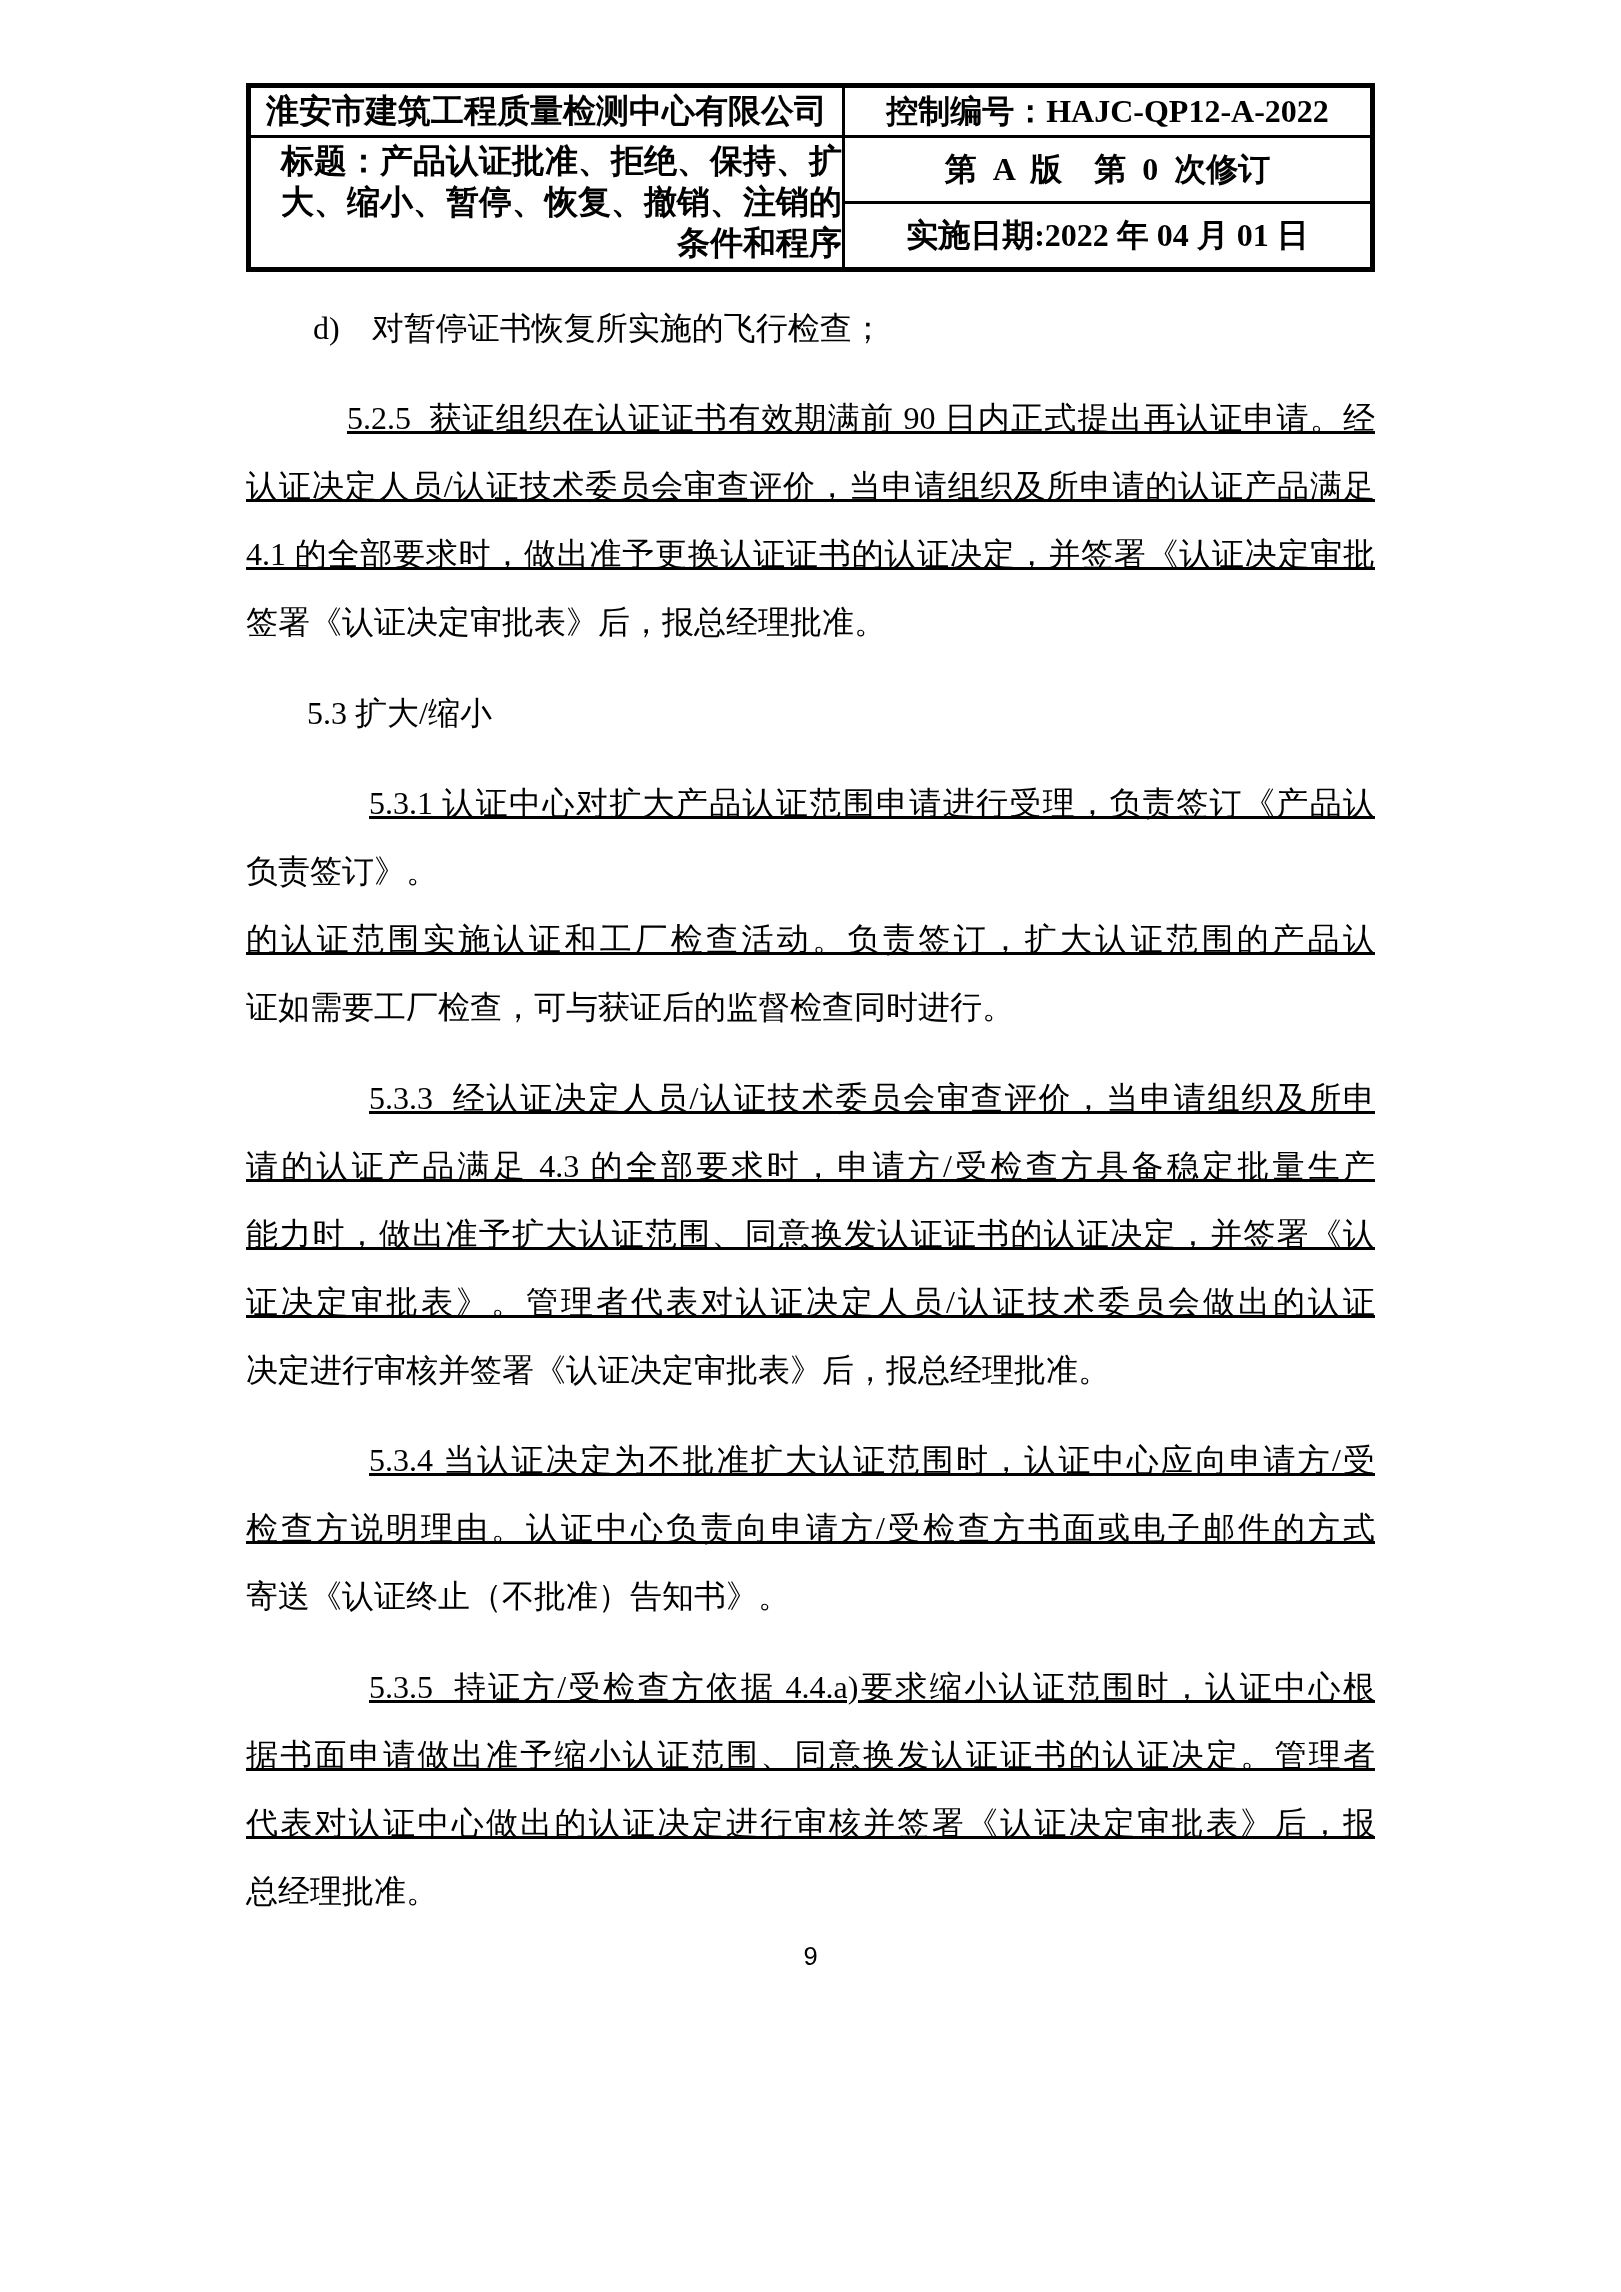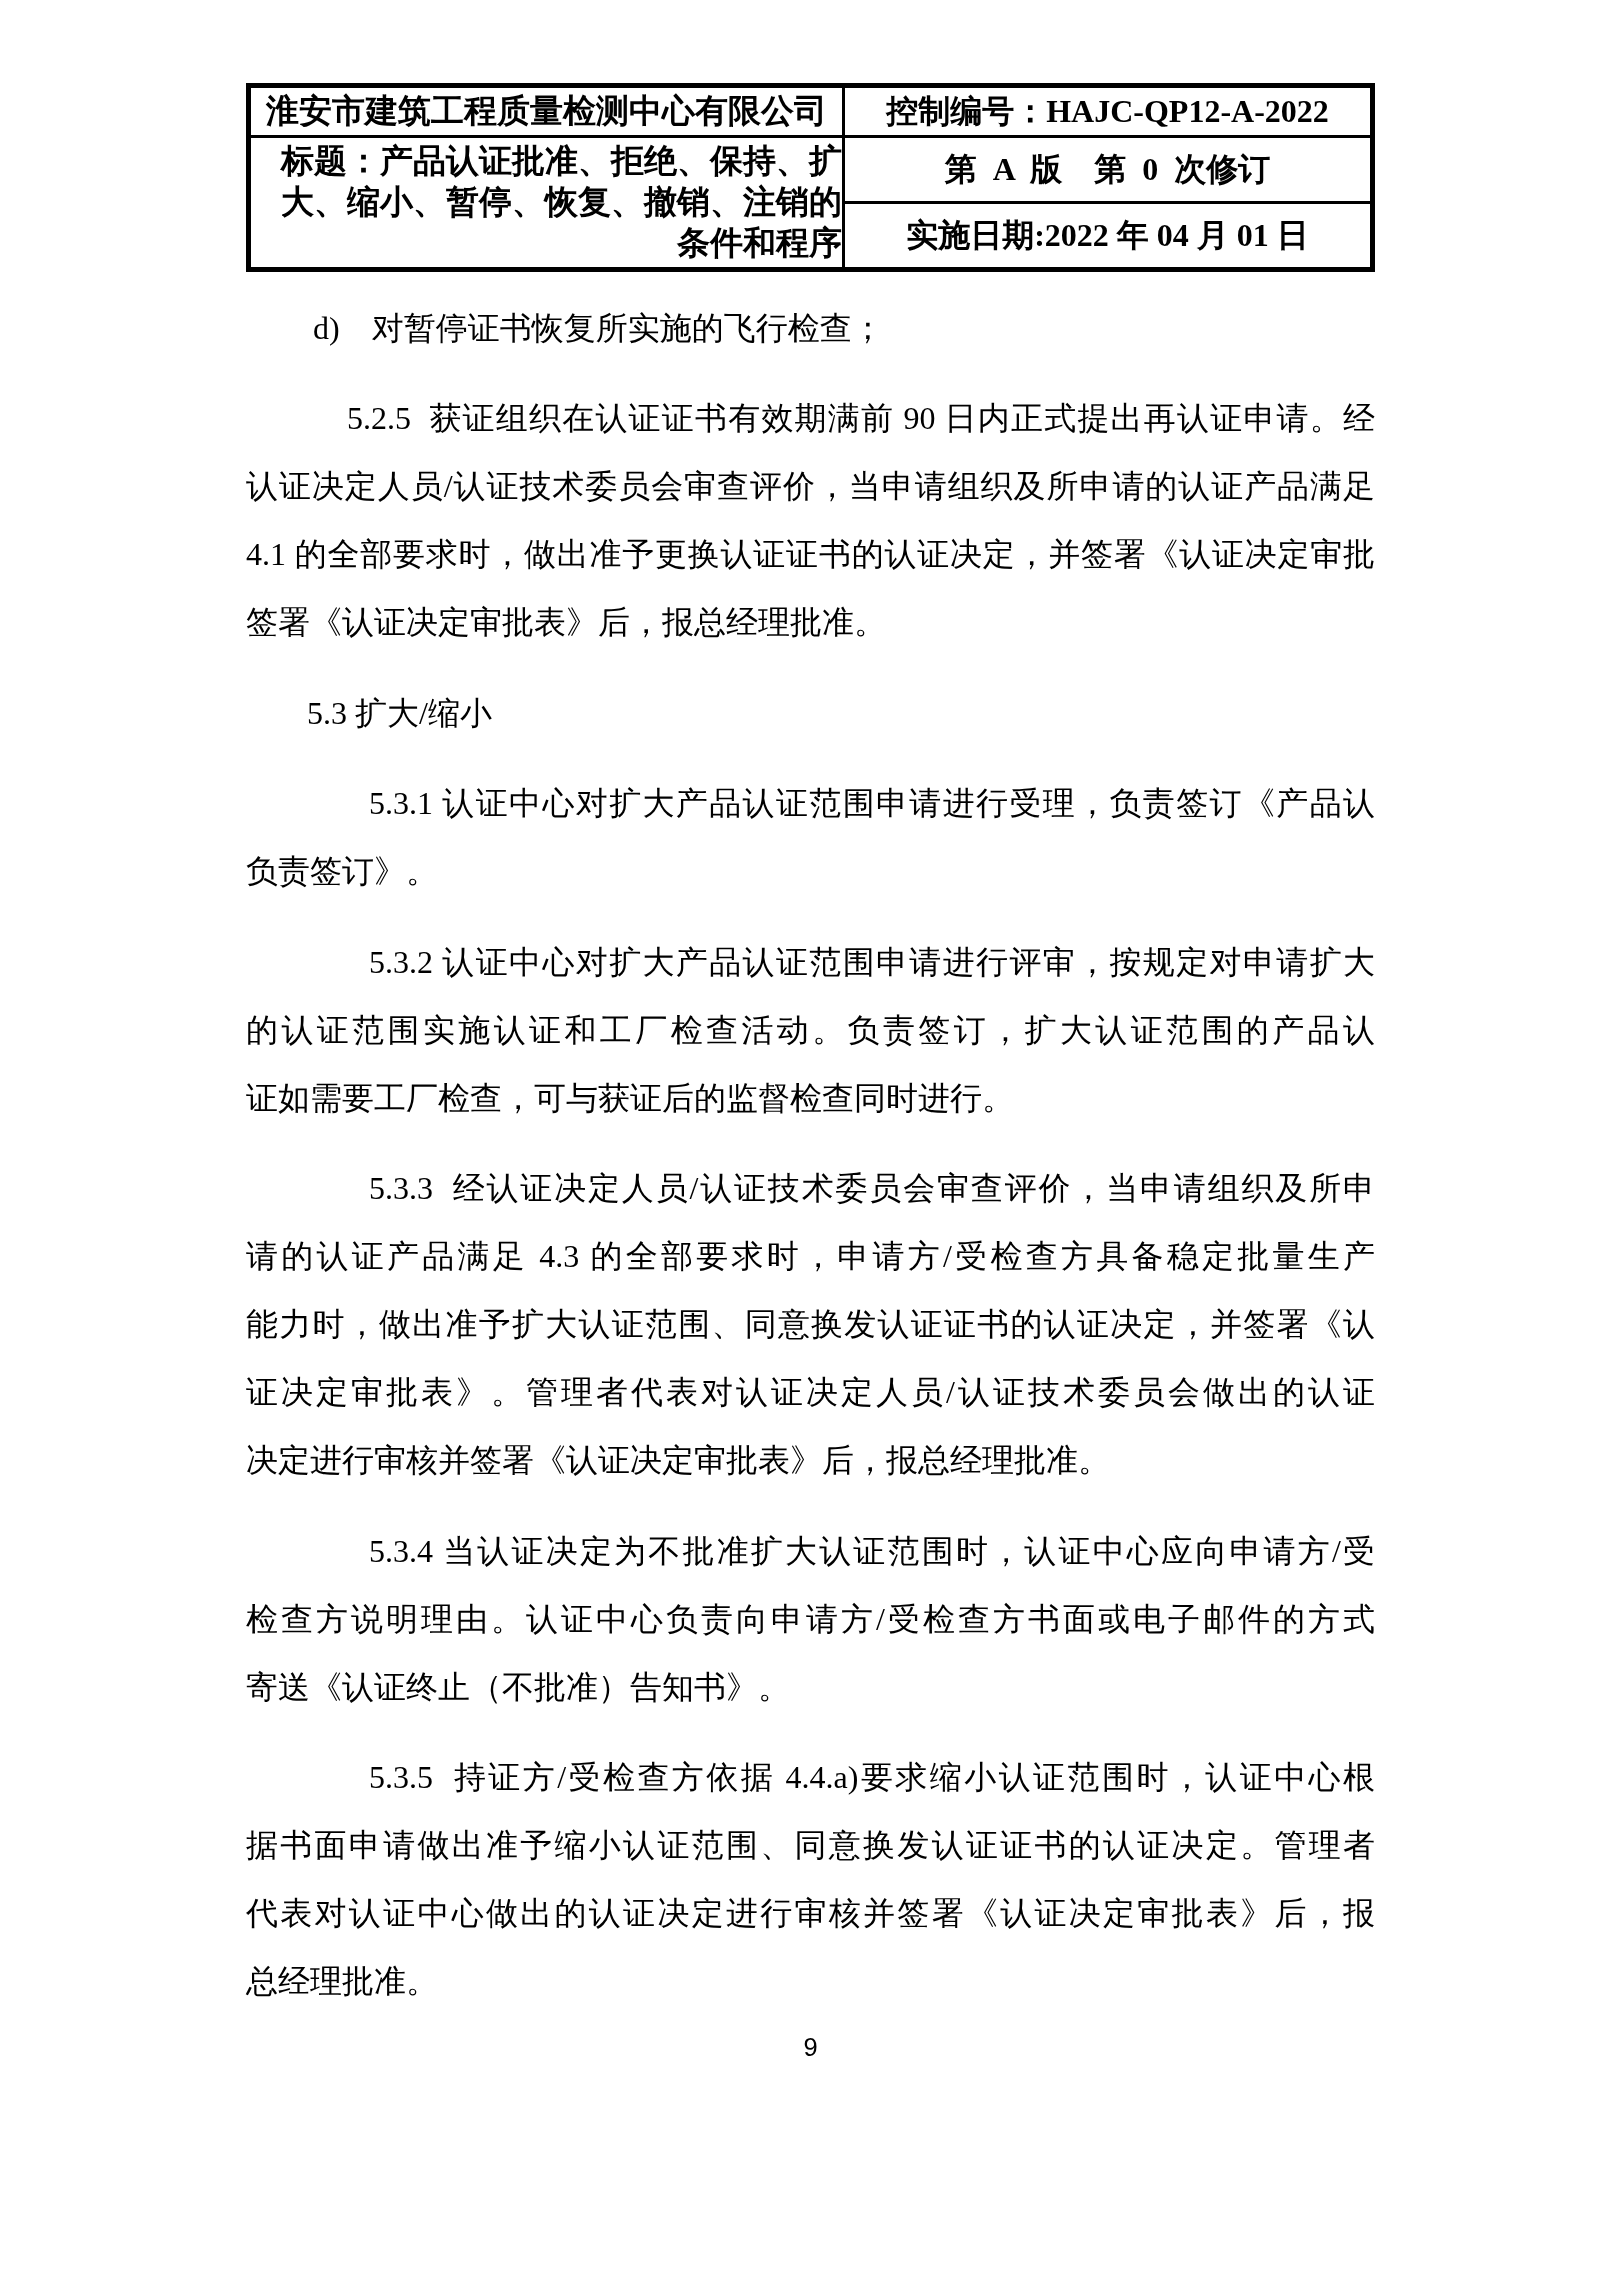--- a/index.html
+++ b/index.html
@@ -58,20 +58,21 @@
   .bodytext { margin-top: 21.6px; }
   .line {
     font-size: 32px;
     line-height: 68px;
     white-space: pre-wrap;
     text-align: left;
   }
   .j {
     text-align: justify;
     text-align-last: justify;
+    text-decoration: underline;
   }
   .p { margin-top: 22.5px; }
   .ind-d { padding-left: 67px; }   
   .ind-a { padding-left: 101px; }  
   .ind-h { padding-left: 61px; }   
   .ind-b { padding-left: 123px; }  
 
   
   .page-num {
     margin-top: 17.6px;
@@ -112,21 +113,20 @@
 
     <div class="bodytext">
       <div class="line ind-d">d)　对暂停证书恢复所实施的飞行检查；</div>
       <div class="line p ind-a j">5.2.5  获证组织在认证证书有效期满前 90 日内正式提出再认证申请。经</div>
       <div class="line j">认证决定人员/认证技术委员会审查评价，当申请组织及所申请的认证产品满足</div>
       <div class="line j">4.1 的全部要求时，做出准予更换认证证书的认证决定，并签署《认证决定审批</div>
       <div class="line">签署《认证决定审批表》后，报总经理批准。</div>
       <div class="line p ind-h">5.3 扩大/缩小</div>
       <div class="line p ind-b j">5.3.1 认证中心对扩大产品认证范围申请进行受理，负责签订《产品认</div>
       <div class="line">负责签订》。</div>
-      <div class="line p ind-b j">5.3.2 认证中心对扩大产品认证范围申请进行评审，按规定对申请扩大</div>
       <div class="line j">的认证范围实施认证和工厂检查活动。负责签订，扩大认证范围的产品认</div>
       <div class="line">证如需要工厂检查，可与获证后的监督检查同时进行。</div>
       <div class="line p ind-b j">5.3.3  经认证决定人员/认证技术委员会审查评价，当申请组织及所申</div>
       <div class="line j">请的认证产品满足 4.3 的全部要求时，申请方/受检查方具备稳定批量生产</div>
       <div class="line j">能力时，做出准予扩大认证范围、同意换发认证证书的认证决定，并签署《认</div>
       <div class="line j">证决定审批表》。管理者代表对认证决定人员/认证技术委员会做出的认证</div>
       <div class="line">决定进行审核并签署《认证决定审批表》后，报总经理批准。</div>
       <div class="line p ind-b j">5.3.4 当认证决定为不批准扩大认证范围时，认证中心应向申请方/受</div>
       <div class="line j">检查方说明理由。认证中心负责向申请方/受检查方书面或电子邮件的方式</div>
       <div class="line">寄送《认证终止（不批准）告知书》。</div>

